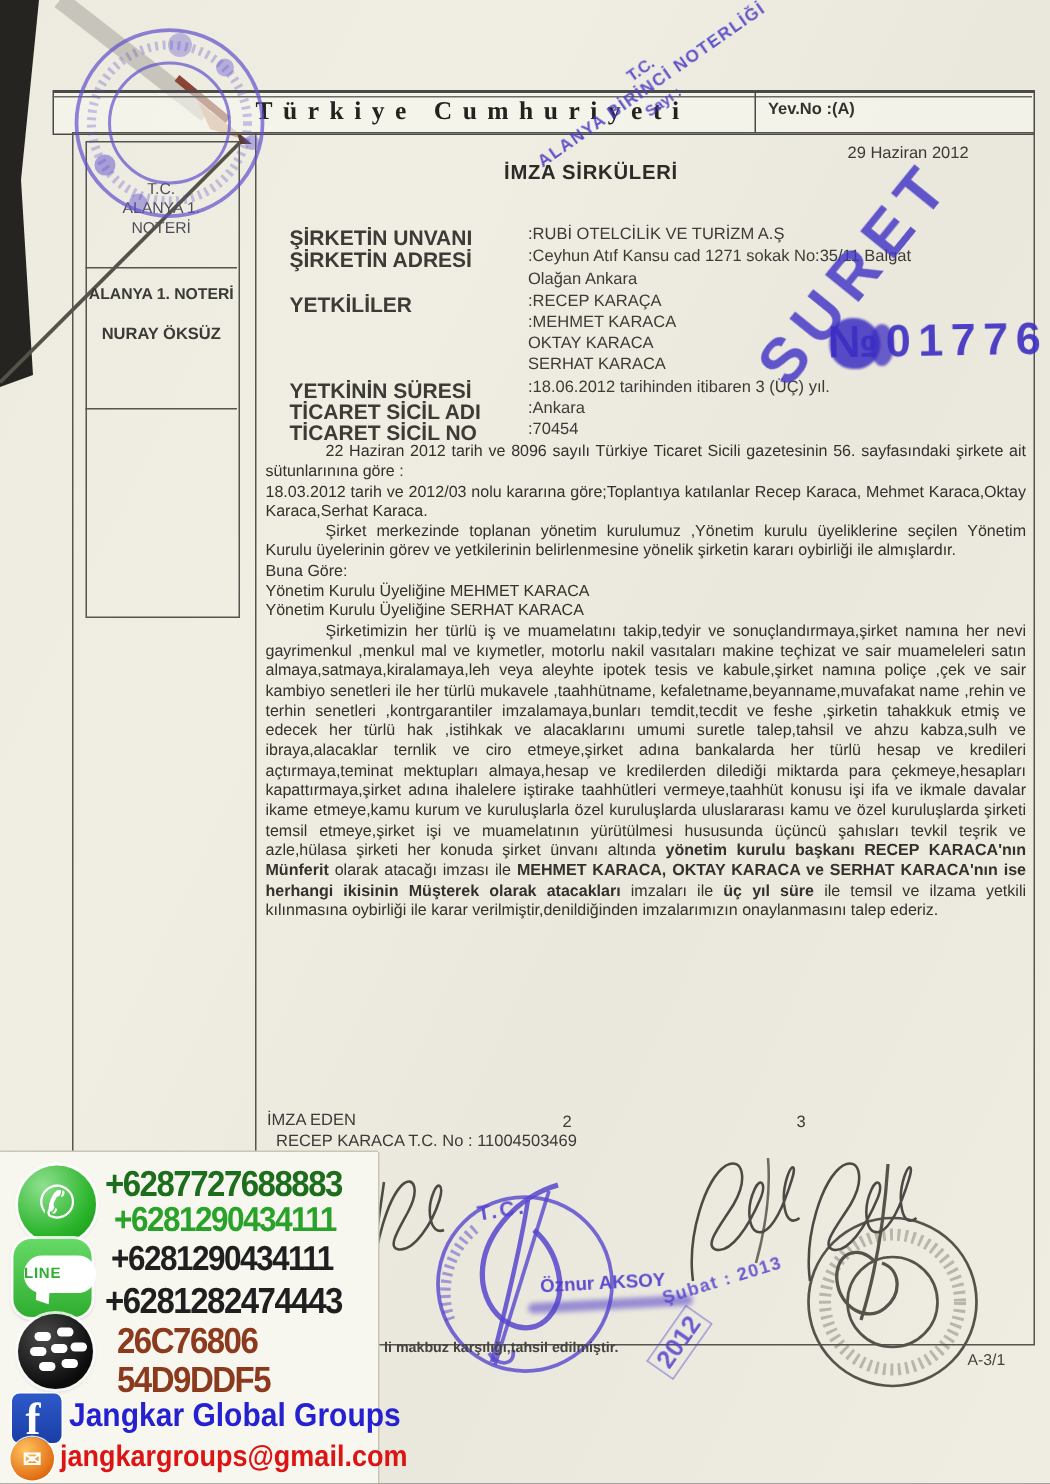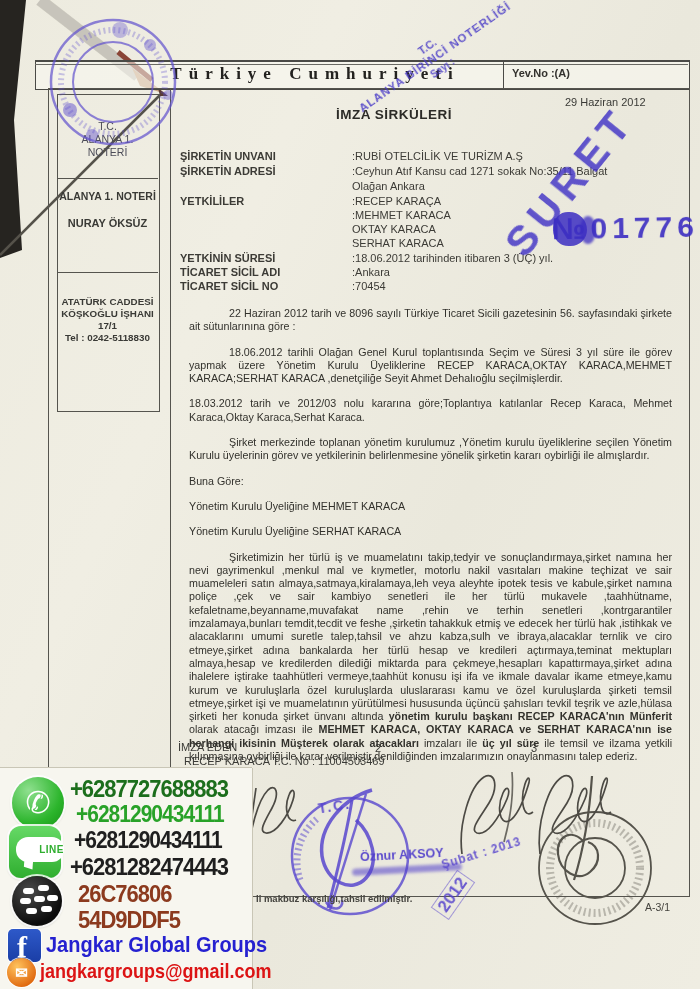--- a/index.html
+++ b/index.html
@@ -30,27 +30,27 @@
   .side-notary{left:57px;top:190px;width:101px;text-align:center;font-size:10.5px;
                font-weight:bold;color:#3a3a36;line-height:13px;}
   .side-name{left:57px;top:217px;width:101px;text-align:center;font-size:11px;
              font-weight:bold;color:#3a3a36;}
   .side-addr{left:57px;top:296px;width:101px;text-align:center;font-size:9.8px;
              font-weight:bold;line-height:12px;color:#3a3a36;}
 
   
   .doc-date{left:565px;top:96px;width:120px;font-size:11px;color:#3a3a36;}
   .doc-title{left:336px;top:107px;font-size:13.5px;font-weight:bold;letter-spacing:.5px;color:#2c2b27;}
-  .lbl{position:absolute;left:180px;font-size:11px;font-weight:bold;color:#3c3b36;white-space:nowrap;}
+  .lbl{position:absolute;left:193px;font-size:14px;font-weight:bold;color:#3c3b36;white-space:nowrap;}
   .val{position:absolute;left:352px;font-size:11px;color:#3c3b36;white-space:nowrap;}
 
   
   .body-text{left:177px;top:295px;width:507px;font-size:10.7px;line-height:13.3px;
              text-align:justify;color:#32312c;}
-  .body-text p{margin:12px;}
+  .body-text p{margin:0;}
   .ind{text-indent:40px;}
   .b{font-weight:bold;}
 
   .imza-label{left:178px;top:741px;font-size:11px;color:#3a3a36;}
   .imza-value{left:252px;top:741px;font-size:11px;color:#3a3a36;}
   .imza-line2{left:184px;top:755px;font-size:11px;color:#3a3a36;}
   .signo{position:absolute;top:742px;font-size:11px;color:#3a3a36;}
 
   
   .ink{color:rgba(72,58,199,.85);}
@@ -97,21 +97,21 @@
   .c-mail{left:40px;top:960px;font-size:18px;color:#dc1414;letter-spacing:0;}
 
   .icon-wa{left:12px;top:777px;width:52px;height:52px;border-radius:50%;
            background:radial-gradient(circle at 32% 26%,#8fe08f,#2cb52c 62%,#149114);
            box-shadow:0 0 0 2px rgba(255,255,255,.85),0 1px 3px rgba(0,0,0,.35);
            display:flex;align-items:center;justify-content:center;}
   .icon-line{left:9px;top:826px;width:52px;height:52px;border-radius:12px;
              background:linear-gradient(180deg,#66d966,#2fae2f);
              box-shadow:0 0 0 2px rgba(255,255,255,.85),0 1px 3px rgba(0,0,0,.35);}
   .line-bubble{left:7px;top:11px;width:48px;height:25px;background:#fff;border-radius:12px;
-               display:flex;align-items:center;justify-content:flex-end;
+               display:flex;align-items:center;justify-content:flex-start;
                font-size:10px;font-weight:bold;color:#2fae2f;letter-spacing:.5px;}
   .line-tail{left:15px;top:33px;width:9px;height:9px;background:#fff;transform:rotate(18deg) skew(14deg);}
   .icon-bbm{left:12px;top:876px;width:50px;height:50px;border-radius:50%;
             background:radial-gradient(circle at 35% 30%,#4a4a4a,#0c0c0c 70%);
             box-shadow:0 0 0 2px rgba(255,255,255,.8),0 1px 3px rgba(0,0,0,.35);}
   .bb-seg{position:absolute;width:11px;height:6px;background:#fff;border-radius:3px;}
   .icon-fb{left:8px;top:929px;width:33px;height:33px;border-radius:5px;
            background:linear-gradient(180deg,#2e59c9,#1a3ea6);
            box-shadow:0 0 0 1px rgba(255,255,255,.8);
            overflow:hidden;}
@@ -154,26 +154,20 @@
   <div class="abs side-box"></div>
   <div class="abs side-div1"></div>
   <div class="abs side-div2"></div>
   <div class="abs side-seal-text">
     <div>T.C.</div>
     <div>ALANYA 1.</div>
     <div>NOTERİ</div>
   </div>
   <div class="abs side-notary">ALANYA 1. NOTERİ</div>
   <div class="abs side-name">NURAY ÖKSÜZ</div>
-  <div class="abs side-addr">
-    <div>ATATÜRK CADDESİ</div>
-    <div>KÖŞKOĞLU İŞHANI</div>
-    <div>17/1</div>
-    <div>Tel : 0242-5118830</div>
-  </div>
 
   <div class="abs doc-date nowrap">29 Haziran 2012</div>
   <div class="abs doc-title nowrap">İMZA SİRKÜLERİ</div>
 
   <span class="lbl" style="top:150px">ŞİRKETİN UNVANI</span>
   <span class="val" style="top:150px">:RUBİ OTELCİLİK VE TURİZM A.Ş</span>
   <span class="lbl" style="top:165px">ŞİRKETİN ADRESİ</span>
   <span class="val" style="top:165px">:Ceyhun Atıf Kansu cad 1271 sokak No:35/11 Balgat</span>
   <span class="val" style="top:180px">Olağan Ankara</span>
   <span class="lbl" style="top:195px">YETKİLİLER</span>
@@ -183,21 +177,20 @@
   <span class="val" style="top:237px">SERHAT KARACA</span>
   <span class="lbl" style="top:252px">YETKİNİN SÜRESİ</span>
   <span class="val" style="top:252px">:18.06.2012 tarihinden itibaren  3 (ÜÇ) yıl.</span>
   <span class="lbl" style="top:266px">TİCARET SİCİL ADI</span>
   <span class="val" style="top:266px">:Ankara</span>
   <span class="lbl" style="top:280px">TİCARET SİCİL NO</span>
   <span class="val" style="top:280px">:70454</span>
 
   <div class="abs body-text">
     <p class="ind">22 Haziran 2012 tarih ve 8096 sayılı Türkiye Ticaret Sicili gazetesinin 56. sayfasındaki şirkete ait sütunlarınına göre :</p>
-    <p class="ind">18.06.2012 tarihli Olağan Genel Kurul toplantısında Seçim ve Süresi 3 yıl süre ile görev yapmak üzere Yönetim Kurulu Üyeliklerine RECEP KARACA,OKTAY KARACA,MEHMET KARACA;SERHAT KARACA ,denetçiliğe Seyit Ahmet Dehalıoğlu seçilmişlerdir.</p>
     <p>18.03.2012 tarih ve 2012/03 nolu kararına göre;Toplantıya katılanlar Recep Karaca, Mehmet Karaca,Oktay Karaca,Serhat Karaca.</p>
     <p class="ind">Şirket merkezinde toplanan yönetim kurulumuz ,Yönetim kurulu üyeliklerine seçilen Yönetim Kurulu üyelerinin görev ve yetkilerinin belirlenmesine yönelik şirketin kararı oybirliği ile almışlardır.</p>
     <p>Buna Göre:</p>
     <p>Yönetim Kurulu Üyeliğine MEHMET KARACA</p>
     <p>Yönetim Kurulu Üyeliğine SERHAT KARACA</p>
     <p class="ind"><span>Şirketimizin her türlü iş ve muamelatını takip,tedyir ve sonuçlandırmaya,şirket namına her nevi gayrimenkul ,menkul mal ve kıymetler, motorlu nakil vasıtaları makine teçhizat ve sair muameleleri satın almaya,satmaya,kiralamaya,leh veya aleyhte ipotek tesis ve kabule,şirket namına poliçe ,çek ve sair kambiyo senetleri ile her türlü mukavele ,taahhütname, kefaletname,beyanname,muvafakat name ,rehin ve terhin senetleri ,kontrgarantiler imzalamaya,bunları temdit,tecdit ve feshe ,şirketin tahakkuk etmiş ve edecek her türlü hak ,istihkak ve alacaklarını umumi suretle talep,tahsil ve ahzu kabza,sulh ve ibraya,alacaklar ternlik ve ciro etmeye,şirket adına bankalarda her türlü hesap ve kredileri açtırmaya,teminat mektupları almaya,hesap ve kredilerden dilediği miktarda para çekmeye,hesapları kapattırmaya,şirket adına ihalelere iştirake taahhütleri vermeye,taahhüt konusu işi ifa ve ikmale davalar ikame etmeye,kamu kurum ve kuruluşlarla özel kuruluşlarda uluslararası kamu ve özel kuruluşlarda şirketi temsil etmeye,şirket işi ve muamelatının yürütülmesi hususunda üçüncü şahısları tevkil teşrik ve azle,hülasa şirketi her konuda şirket ünvanı altında </span><span class="b">yönetim kurulu başkanı RECEP KARACA'nın Münferit</span><span> olarak atacağı imzası ile </span><span class="b">MEHMET KARACA, OKTAY KARACA ve SERHAT KARACA'nın ise herhangi ikisinin Müşterek olarak atacakları</span><span> imzaları ile </span><span class="b">üç yıl süre</span><span> ile temsil ve ilzama yetkili kılınmasına oybirliği ile karar verilmiştir,denildiğinden imzalarımızın onaylanmasını talep ederiz.</span></p>
   </div>
 
   <div class="abs imza-label nowrap">İMZA EDEN</div>
   <div class="abs imza-line2 nowrap">RECEP KARACA T.C. No : 11004503469</div>

